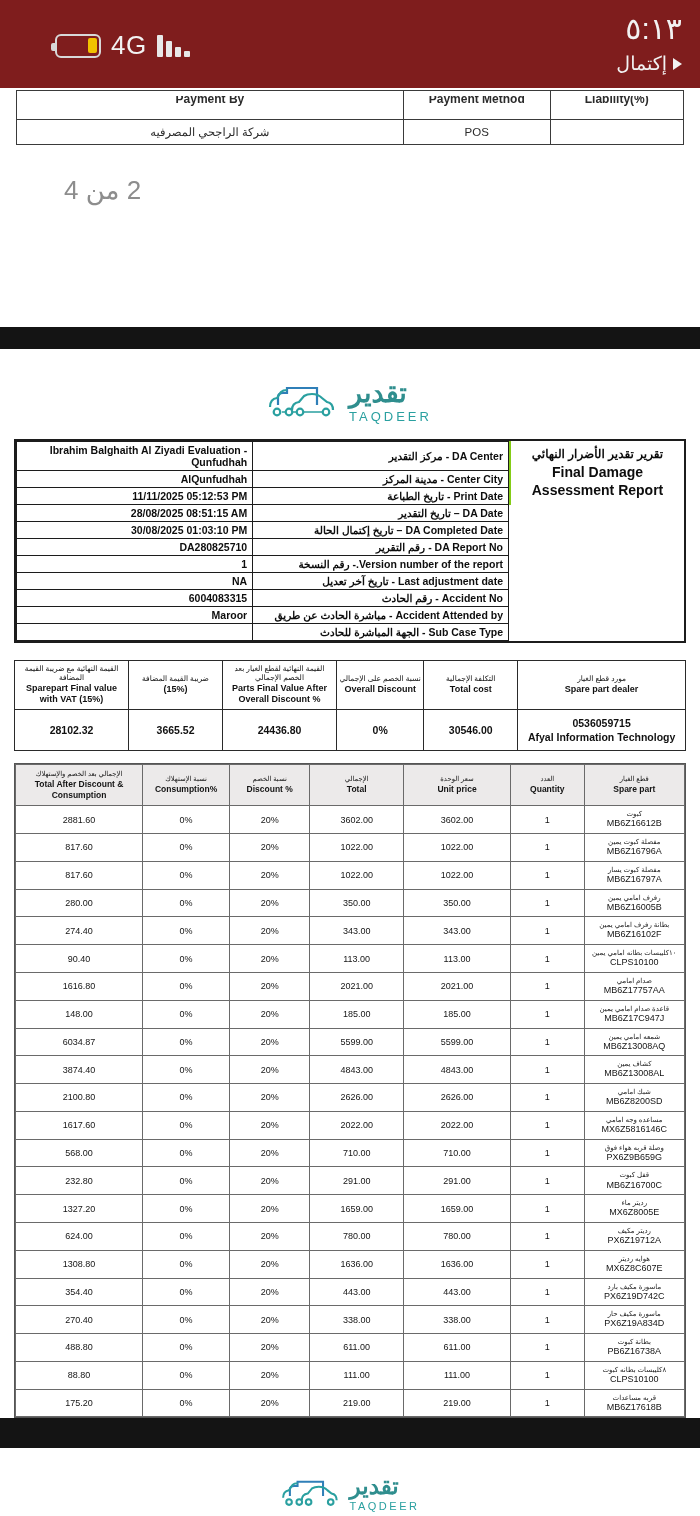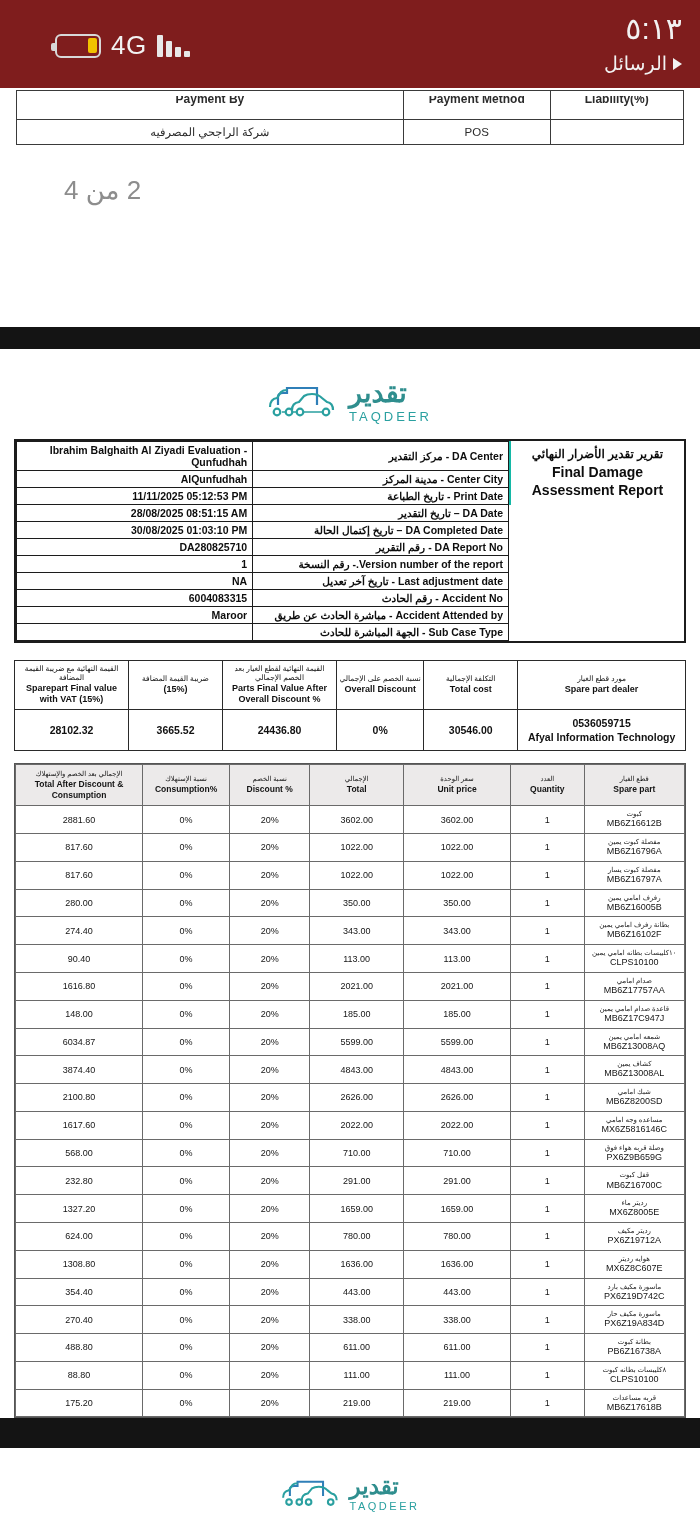--- a/index.html
+++ b/index.html
@@ -59,21 +59,21 @@
 
   
   .hdr{display:flex;align-items:flex-start;border:2px solid #1c1c1c;}
   .hdr-left{flex:1 1 auto;}
   .info-tbl{width:100%;border-collapse:collapse;}
   .info-tbl td{border:1px solid #1c1c1c;font-size:10.5px;padding:2px 5px;color:#0d0d0d;height:14px;}
   .info-val{text-align:right;font-weight:bold;width:48%;}
   .info-lbl{text-align:right;font-weight:bold;width:52%;direction:rtl;}
   .hdr-right{
     flex:0 0 175px;display:flex;flex-direction:column;align-items:center;justify-content:center;
-    text-align:center;padding:6px;border-left:2px solid #14b8a6;
+    text-align:center;padding:6px;border-left:2px solid #84cc16;
   }
   .hdr-ar{font-size:12px;font-weight:bold;direction:rtl;letter-spacing:1px;color:#0d0d0d;margin-bottom:3px;}
   .hdr-en{font-size:14px;font-weight:bold;line-height:1.25;color:#0d0d0d;}
 
   
   .sum-wrap{margin-top:17px;}
   .sum-tbl{width:100%;border-collapse:collapse;}
   .sum-tbl th,.sum-tbl td{border:1.4px solid #2a2a2a;text-align:center;color:#111;}
   .sum-tbl th{padding:3px 2px;font-size:9px;font-weight:bold;line-height:1.25;vertical-align:middle;}
   .sum-tbl td{padding:6px 2px;font-size:10.5px;font-weight:bold;}
@@ -114,21 +114,21 @@
       <span class="sigbars">
           <i></i>
           <i></i>
           <i></i>
           <i></i>
         </span>
     </div>
     <div class="sb-right">
       <div class="sb-clock">٥:١٣</div>
       <div class="sb-app">
-        <span>الرسائل</span>
+        <span>إكتمال</span>
         <span class="play-tri"></span>
       </div>
     </div>
   </div>
 
   <div class="page-tail">
     <table class="frag-table">
       <tbody>
           <tr>
         <td style="width:58%">

